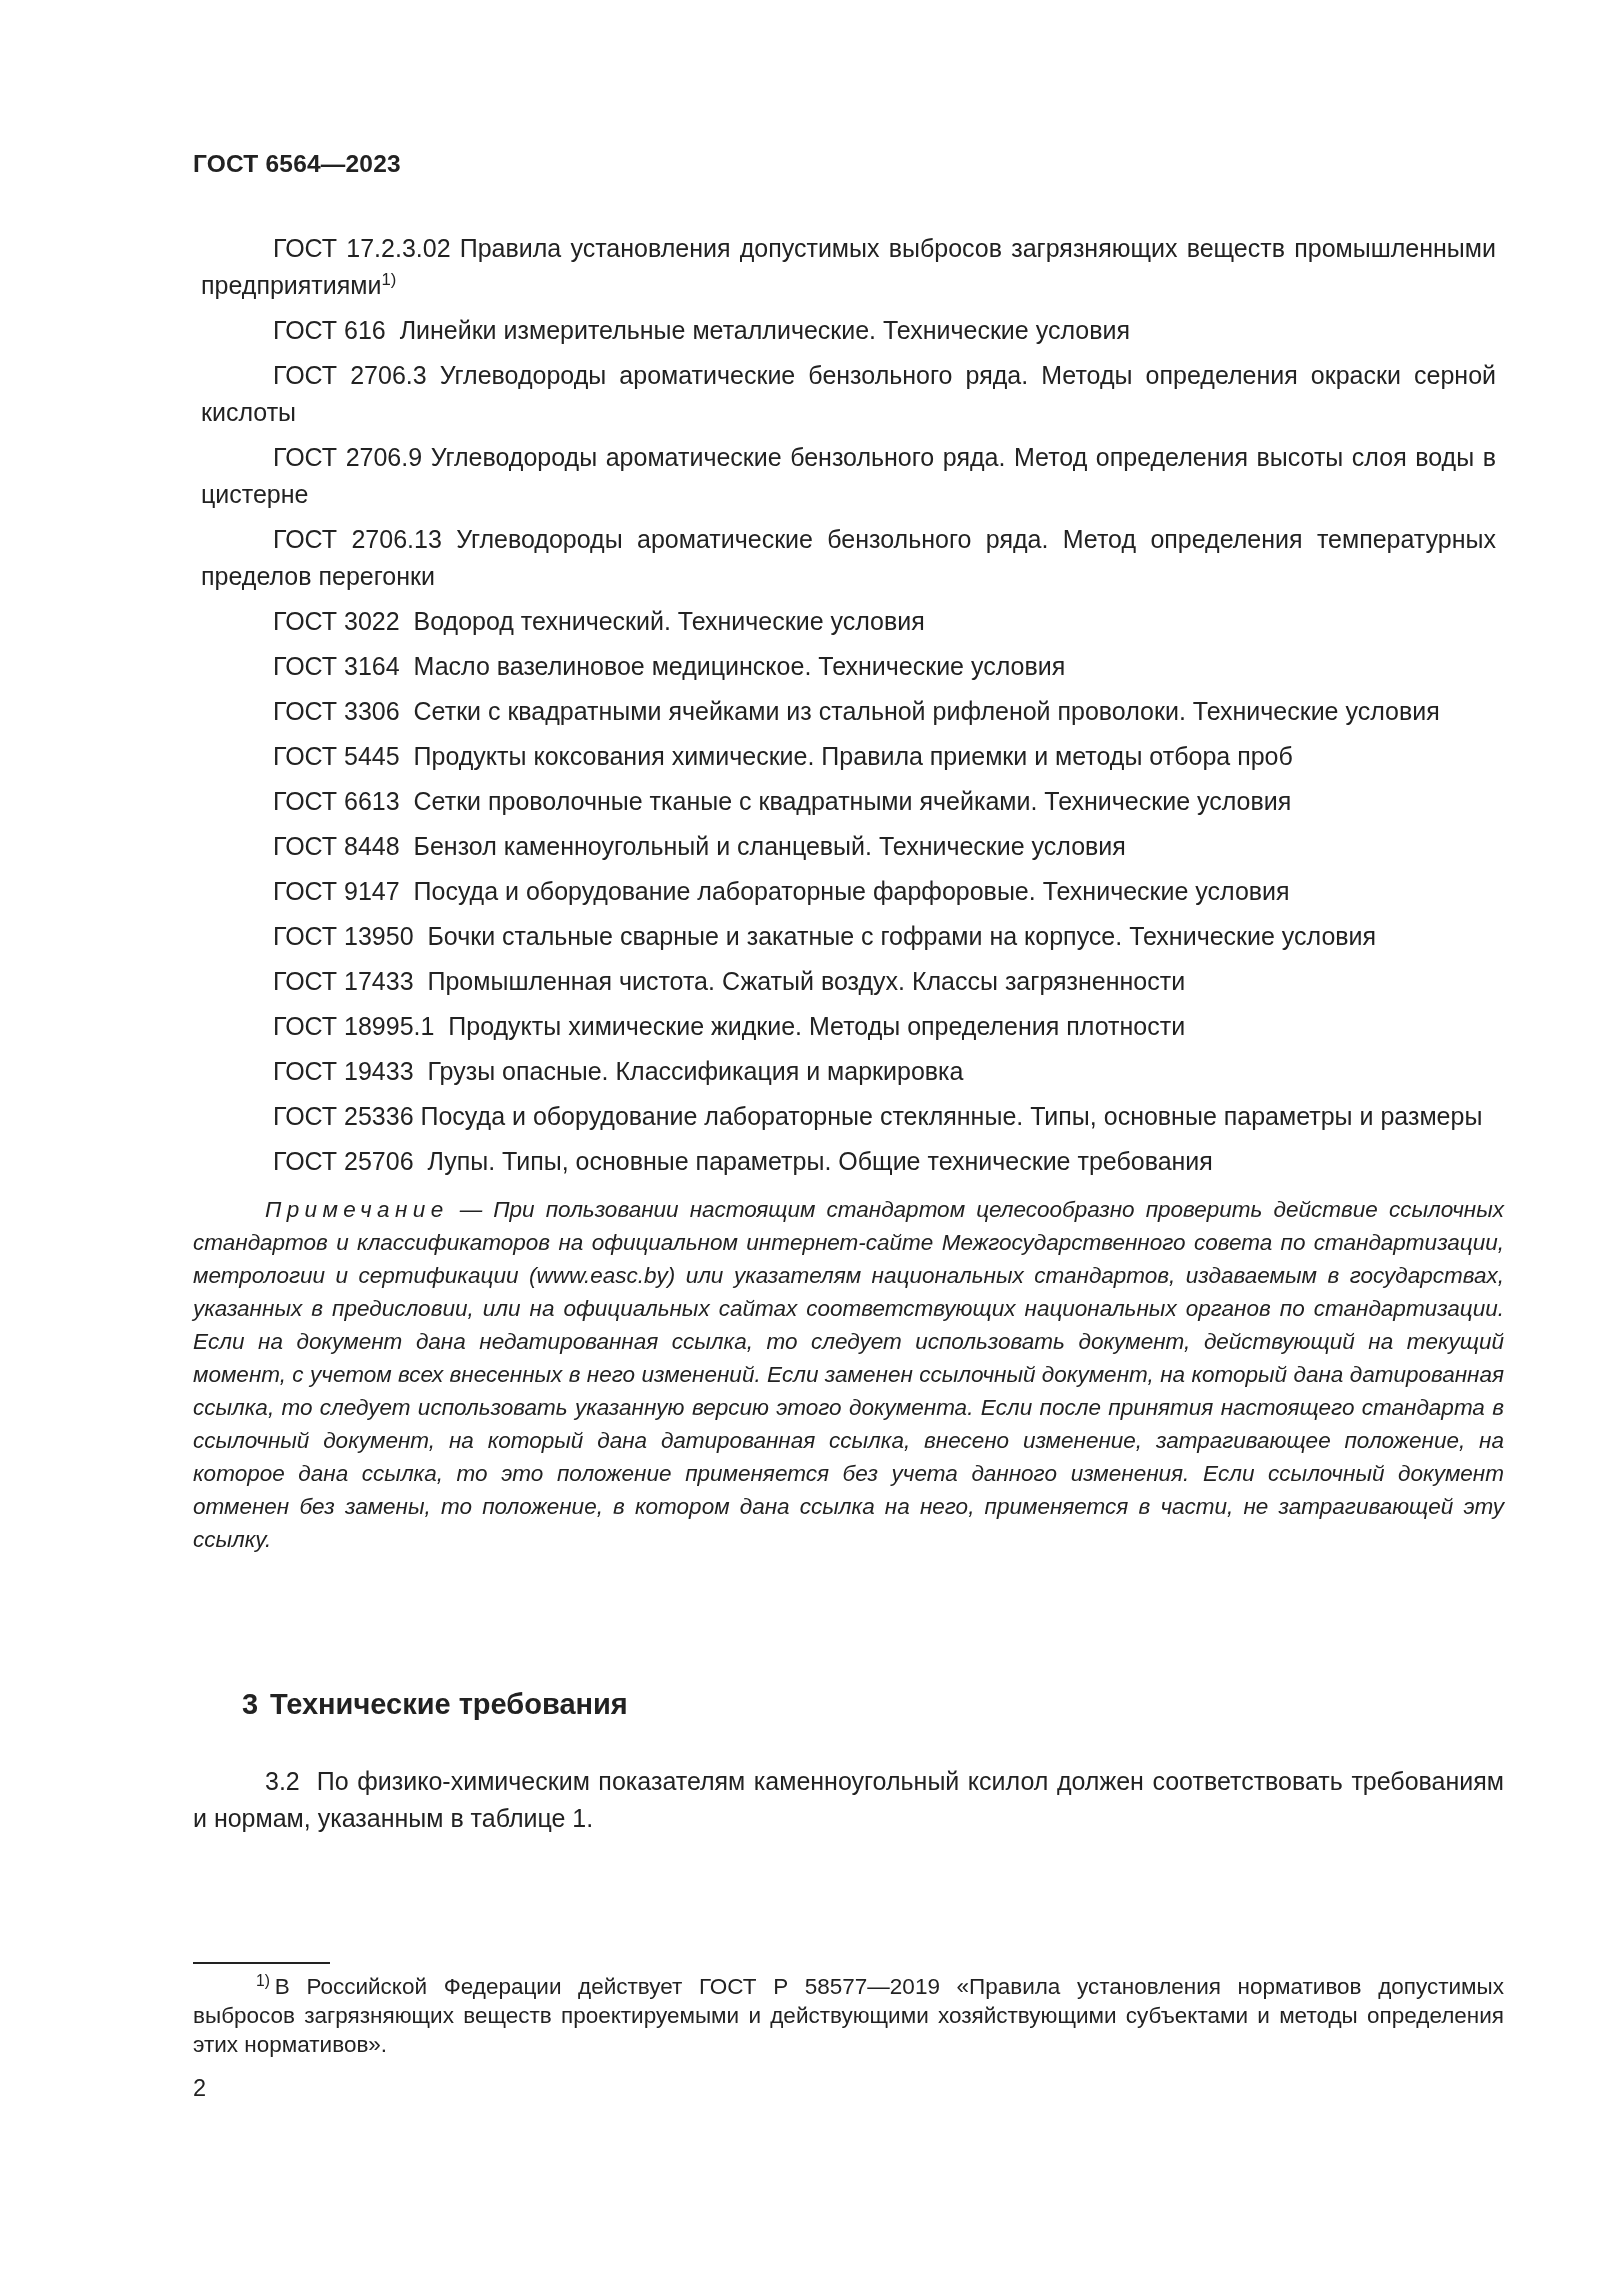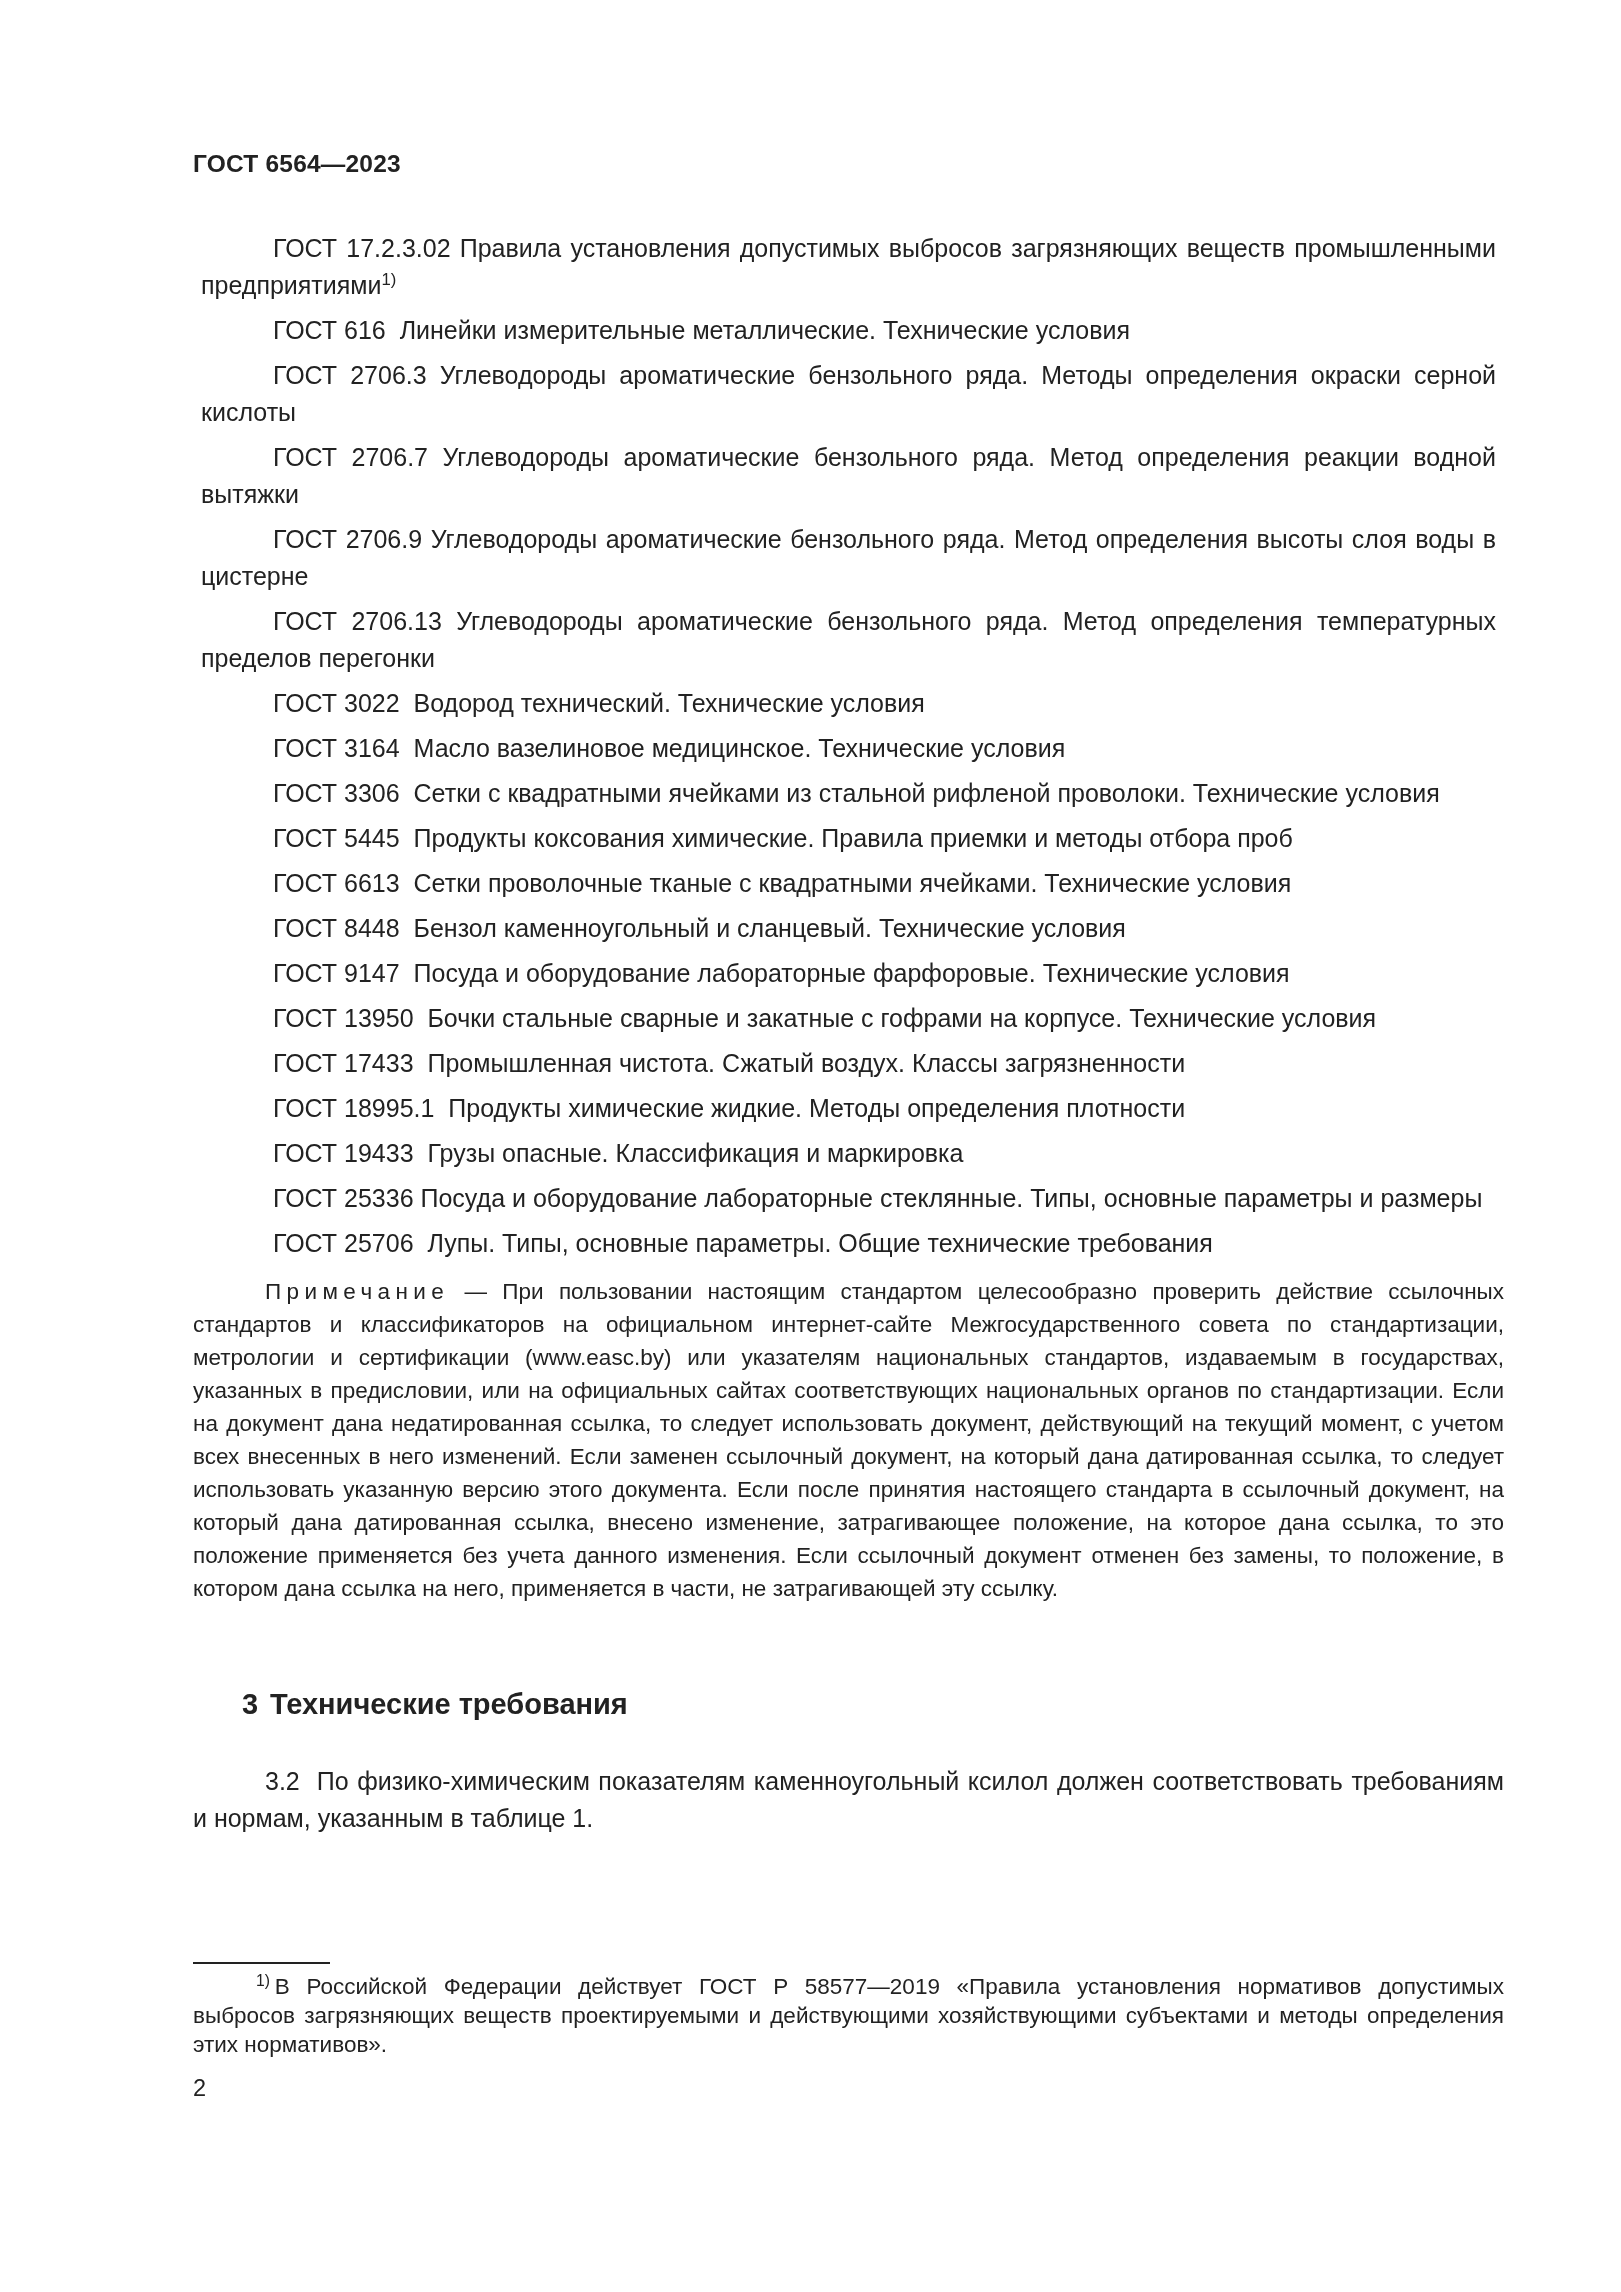--- a/index.html
+++ b/index.html
@@ -3,21 +3,21 @@
 <meta charset="utf-8">
 <style>
   html, body { margin: 0; padding: 0; background: #ffffff; }
   body { width: 1621px; height: 2293px; position: relative; overflow: hidden; color: #222222;
          font-family: "Liberation Sans", sans-serif; }
   .page { position: absolute; left: 193px; top: 0; width: 1311px; }
   .doc-id { position: absolute; top: 150px; left: 0; font-weight: bold; font-size: 24.5px; letter-spacing: 0.2px; }
   .refs { position: absolute; top: 222px; left: 0; width: 1311px; }
   .ref { font-size: 25px; line-height: 37px; text-align: justify; text-indent: 72px; margin: 8px; }
   .ref sup { font-size: 16.7px; vertical-align: 8.8px; line-height: 0; }
-  .note { margin-top: 12.7px; font-size: 22.5px; line-height: 33px; text-align: justify; text-indent: 72px; }
+  .note { margin-top: 12.7px; font-size: 22.5px; line-height: 33px; text-align: justify; text-indent: 72px; font-style: italic; }
   .note .note-label { letter-spacing: 5.4px; }
   .section { position: absolute; top: 1688px; left: 49px; font-weight: bold; font-size: 29px; }
   .section .num { margin-right: 11.8px; }
   .body-text { position: absolute; top: 1763px; left: 0; width: 1311px; }
   .para { font-size: 25px; line-height: 37px; text-align: justify; text-indent: 72px; margin: 0; }
   .fn-rule { position: absolute; top: 1962px; left: 0; width: 137px; height: 0; border-top: 2.9px solid #222; }
   .footnote { position: absolute; top: 1972px; left: 0; width: 1311px; font-size: 22.5px; line-height: 29px;
               text-align: justify; text-indent: 63px; }
   .footnote sup { font-size: 15.7px; vertical-align: 7.8px; line-height: 0; margin-right: 4.9px; }
   .page-num { position: absolute; top: 2075px; left: 0; font-size: 23.5px; }
@@ -25,21 +25,20 @@
 </head>
 <body>
 
 <div class="page">
   <div class="doc-id">ГОСТ 6564—2023</div>
 
   <div class="refs">
     <p class="ref"><span>ГОСТ 17.2.3.02</span> <span>Правила установления допустимых выбросов загрязняющих веществ промышленными предприятиями</span><sup>1)</sup></p>
     <p class="ref"><span>ГОСТ 616</span>&nbsp; <span>Линейки измерительные металлические. Технические условия</span></p>
     <p class="ref"><span>ГОСТ 2706.3</span> <span>Углеводороды ароматические бензольного ряда. Методы определения окраски серной кислоты</span></p>
-    <p class="ref"><span>ГОСТ 2706.7</span> <span>Углеводороды ароматические бензольного ряда. Метод определения реакции водной вытяжки</span></p>
     <p class="ref"><span>ГОСТ 2706.9</span> <span>Углеводороды ароматические бензольного ряда. Метод определения высоты слоя воды в цистерне</span></p>
     <p class="ref"><span>ГОСТ 2706.13</span> <span>Углеводороды ароматические бензольного ряда. Метод определения температурных пределов перегонки</span></p>
     <p class="ref"><span>ГОСТ 3022</span>&nbsp; <span>Водород технический. Технические условия</span></p>
     <p class="ref"><span>ГОСТ 3164</span>&nbsp; <span>Масло вазелиновое медицинское. Технические условия</span></p>
     <p class="ref"><span>ГОСТ 3306</span>&nbsp; <span>Сетки  с квадратными ячейками из стальной рифленой проволоки. Технические условия</span></p>
     <p class="ref"><span>ГОСТ 5445</span>&nbsp; <span>Продукты коксования химические. Правила приемки и методы отбора проб</span></p>
     <p class="ref"><span>ГОСТ 6613</span>&nbsp; <span>Сетки проволочные тканые с квадратными ячейками. Технические условия</span></p>
     <p class="ref"><span>ГОСТ 8448</span>&nbsp; <span>Бензол каменноугольный и сланцевый. Технические условия</span></p>
     <p class="ref"><span>ГОСТ 9147</span>&nbsp; <span>Посуда и оборудование лабораторные фарфоровые. Технические условия</span></p>
     <p class="ref"><span>ГОСТ 13950</span>&nbsp; <span>Бочки стальные сварные и закатные с гофрами на корпусе. Технические условия</span></p>

